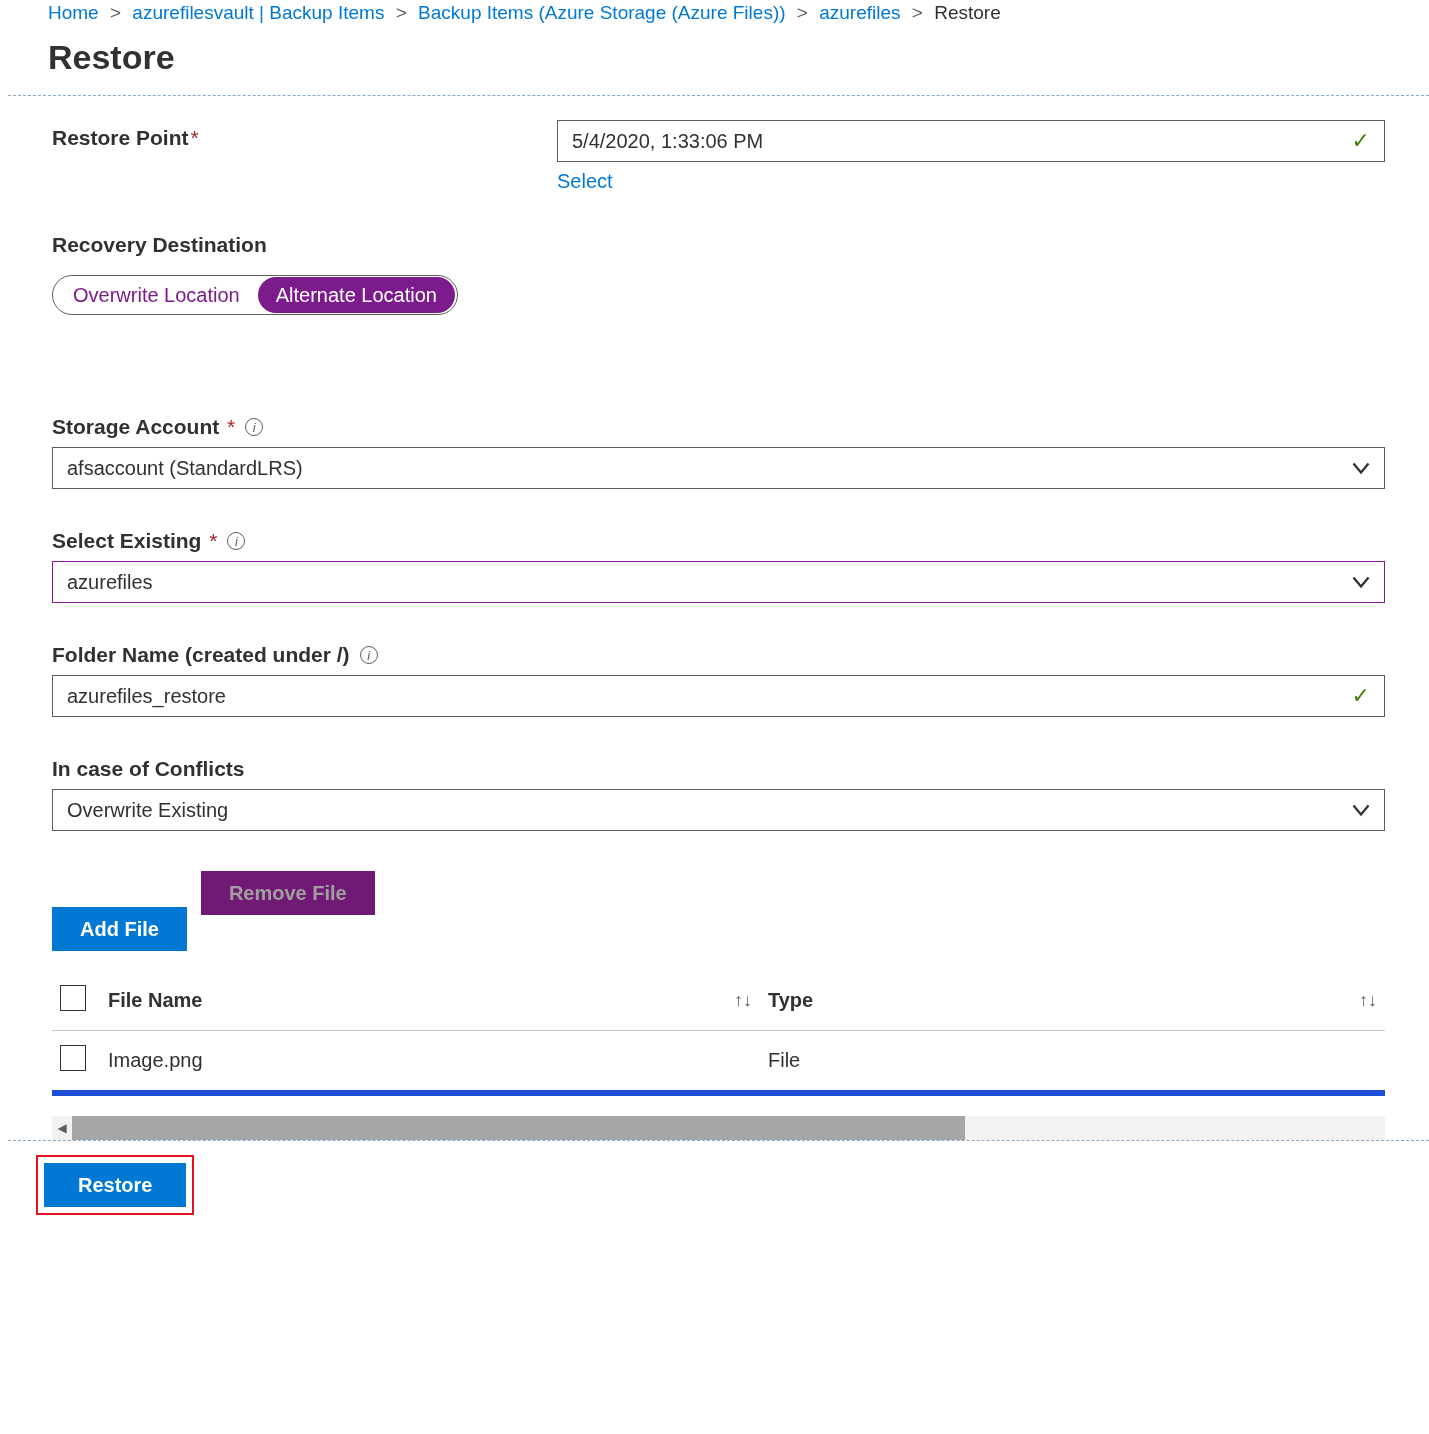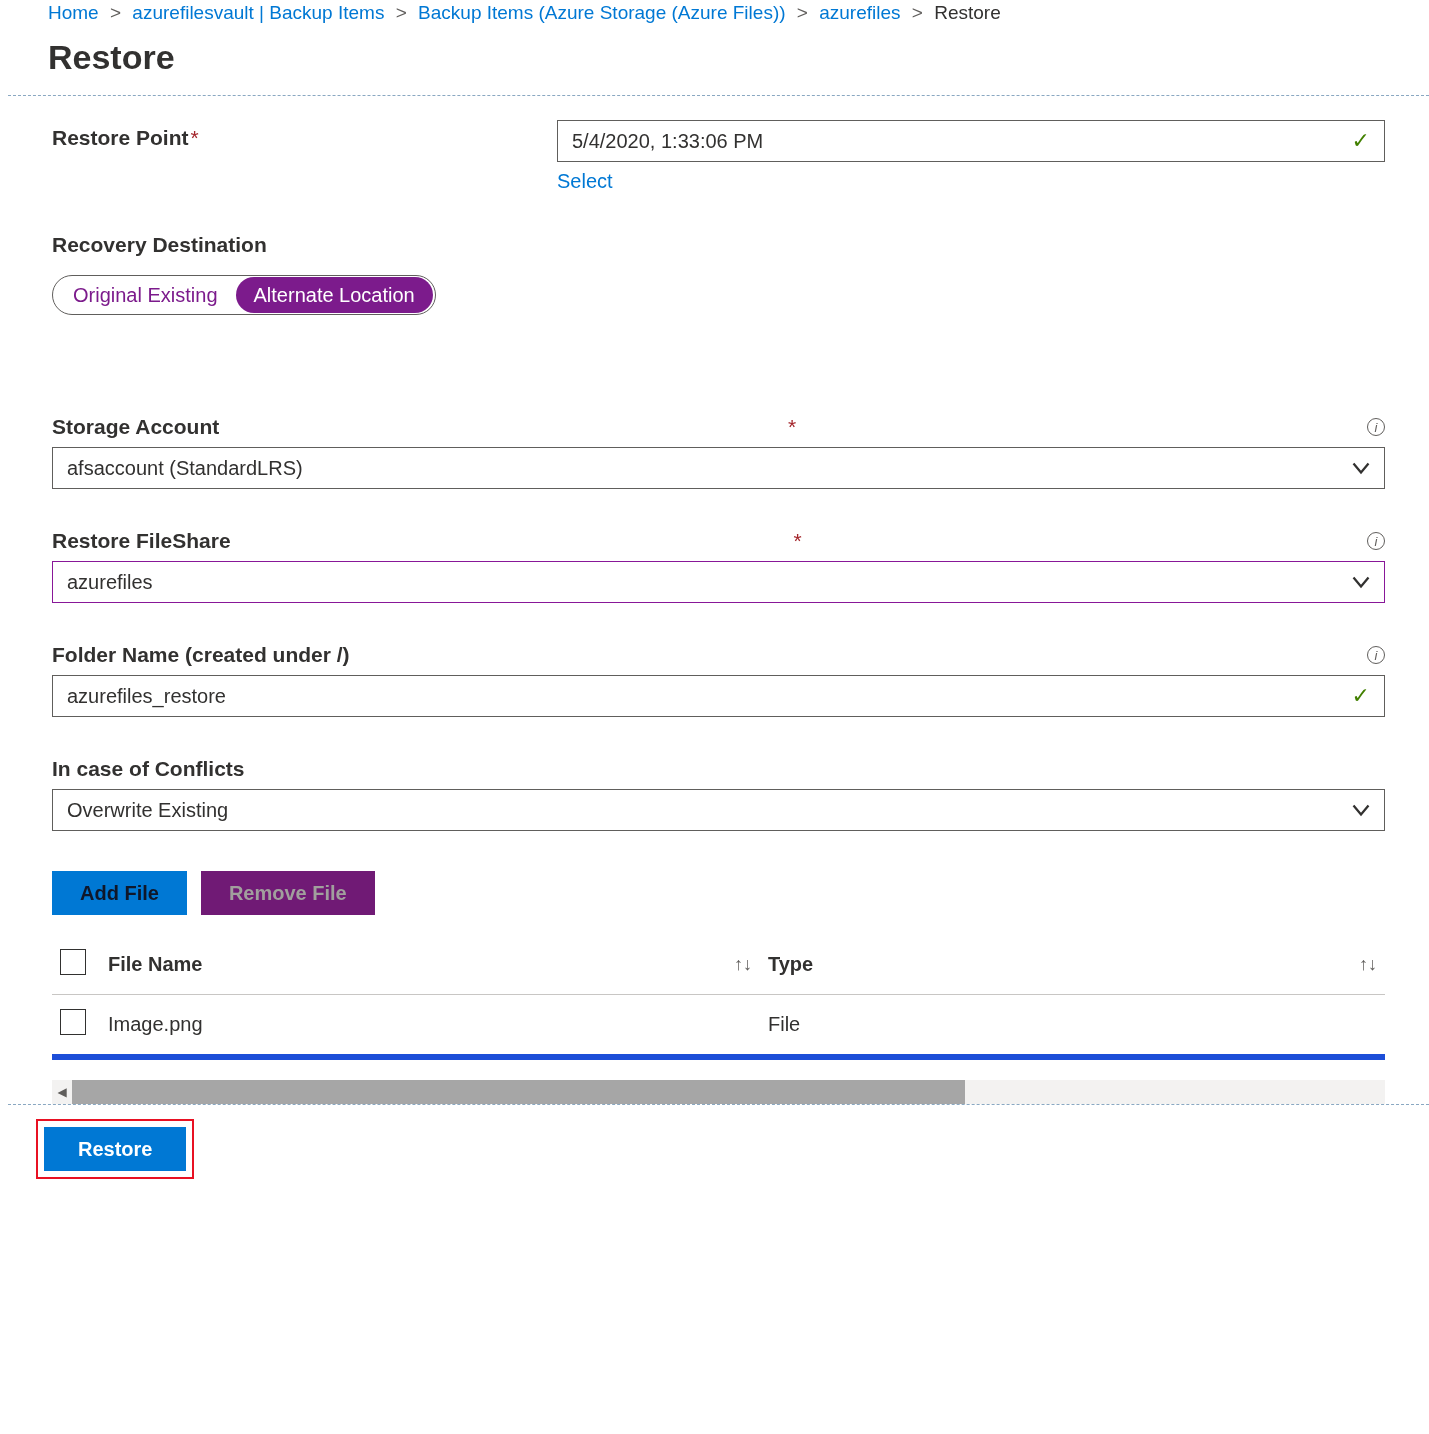--- a/index.html
+++ b/index.html
@@ -69,21 +69,21 @@
       cursor: pointer;
       color: #7c1b8c;
       background: #fff;
       border-radius: 20px;
     }
     .toggle-btn.active {
       background: #7c1b8c;
       color: #fff;
     }
     .field-block { margin-top: 40px; }
-    .field-label { font-size: 21px; font-weight: 600; margin-bottom: 8px; display: flex; align-items: center; justify-content: space-between; }
+    .field-label { font-size: 21px; font-weight: 600; margin-bottom: 8px; display: flex; align-items: center; }
     .info-icon {
       display: inline-flex;
       width: 18px; height: 18px;
       border: 1px solid #605e5c;
       border-radius: 50%;
       align-items: center; justify-content: center;
       font-size: 13px; margin-left: 10px;
       color: #605e5c;
       font-weight: 400;
       font-style: italic;
@@ -124,21 +124,21 @@
     .btn-row { display: flex; gap: 14px; margin-top: 40px; }
     .btn {
       height: 44px;
       padding: 0 28px;
       font-size: 20px;
       font-weight: 600;
       border: none;
       cursor: pointer;
       display: flex; align-items: center;
     }
-    .btn-primary { background: #0078d4; color: #0f172a; }
+    .btn-primary { background: #0078d4; color: #ffffff; margin-top: 36px; }
     .btn-disabled { background: #701a75; color: #a19f9d; cursor: default; }
     .table { width: 100%; margin-top: 20px; border-collapse: collapse; }
     .table th, .table td { text-align: left; padding: 14px 8px; font-size: 20px; }
     .table th { font-weight: 600; border-bottom: 1px solid #c8c6c4; }
     .table td { border-bottom: 6px solid #1d4ed8; margin-top: 12px; }
     .col-check { width: 48px; }
     .col-name { width: 660px; }
     .checkbox {
       width: 26px; height: 26px;
       border: 1px solid #323130;
@@ -203,21 +203,21 @@
     <div class="row-value">
       <div class="input-box valid">
         <span>5/4/2020, 1:33:06 PM</span>
       </div>
       <a class="select-link">Select</a>
     </div>
   </div>
 
   <div class="section-label">Recovery Destination</div>
   <div class="toggle-group">
-    <div class="toggle-btn">Original Existing</div>
+    <div class="toggle-btn">Overwrite Location</div>
     <div class="toggle-btn active">Alternate Location</div>
   </div>
 
   <div style="height:60px"></div>
 
   <div class="field-block">
     <div class="field-label">
       <span>Storage Account</span>
         <span class="req">&nbsp;*</span>
       <span class="info-icon">i</span>
@@ -227,21 +227,21 @@
       <span class="chevron">
         <svg viewBox="0 0 12 12">
             <path d="M1 3 L6 9 L11 3" stroke="#323130" stroke-width="1.5" fill="none"></path>
           </svg>
       </span>
     </div>
   </div>
 
   <div class="field-block">
     <div class="field-label">
-      <span>Restore FileShare</span>
+      <span>Select Existing</span>
         <span class="req">&nbsp;*</span>
       <span class="info-icon">i</span>
     </div>
     <div class="dropdown purple">
       <span>azurefiles</span>
       <span class="chevron">
         <svg viewBox="0 0 12 12">
             <path d="M1 3 L6 9 L11 3" stroke="#323130" stroke-width="1.5" fill="none"></path>
           </svg>
       </span>

